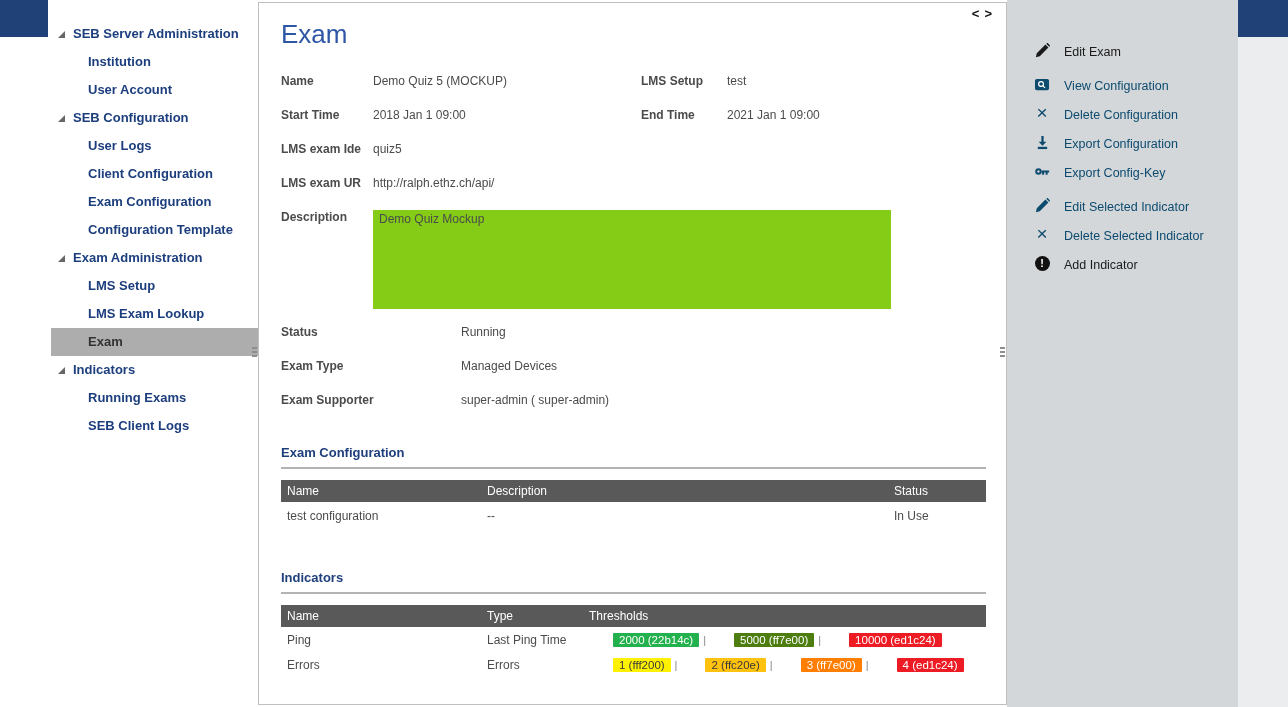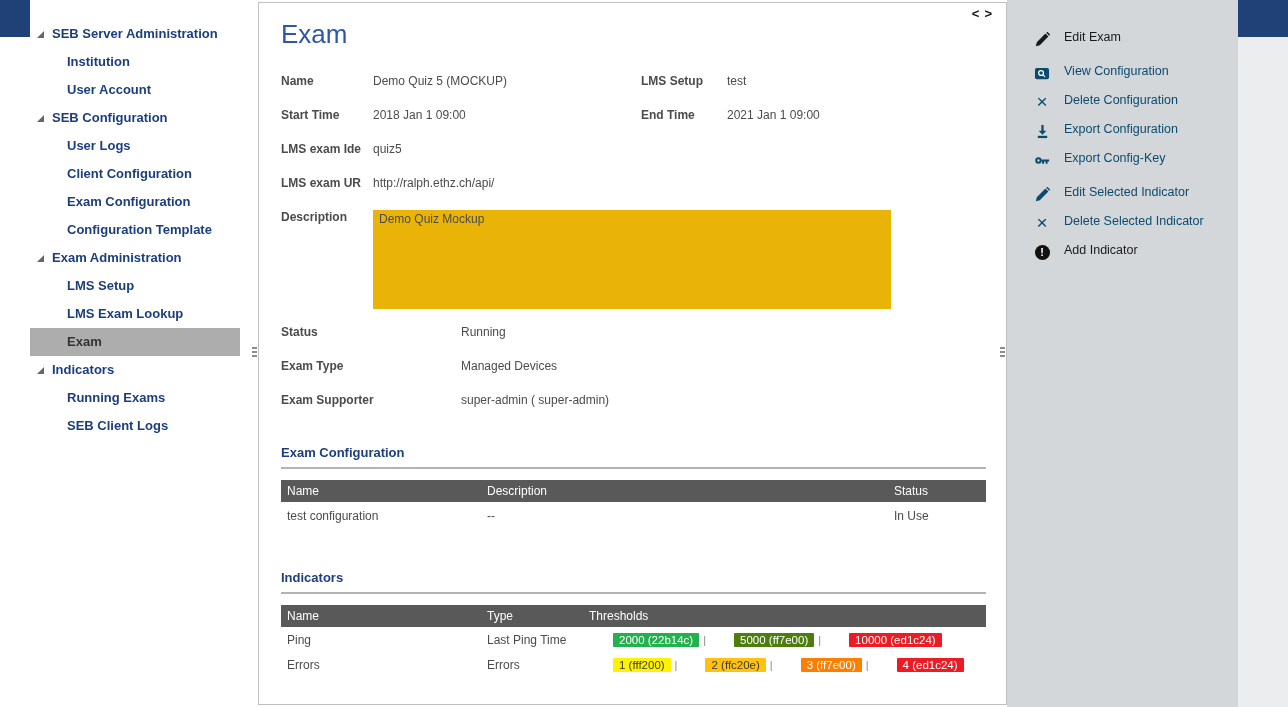--- a/index.html
+++ b/index.html
@@ -5,21 +5,21 @@
   * { margin:0; padding:0; box-sizing:border-box; }
   html,body { width:1288px; height:707px; overflow:hidden; background:#ffffff;
               font-family:"Liberation Sans", sans-serif; }
 
   
   .hdr-left  { position:absolute; left:0; top:0; width:48px; height:37px; background:#204078; }
   .hdr-right { position:absolute; left:1238px; top:0; width:50px; height:37px; background:#204078; }
   .right-strip { position:absolute; left:1238px; top:37px; width:50px; height:670px; background:#ebedee; }
 
   
-  .sidebar { position:absolute; left:30px; top:0; width:210px; height:707px; background:#fff; padding-top:20px; }
+  .sidebar { position:absolute; left:51px; top:0; width:210px; height:707px; background:#fff; padding-top:20px; }
   .nav-item { height:28px; line-height:28px; font-size:13px; font-weight:bold; color:#1c3e7d;
               display:flex; align-items:center; cursor:pointer; white-space:nowrap; }
   .nav-item.parent { padding-left:7px; }
   .nav-item.child  { padding-left:37px; }
   .nav-item.selected { background:#adadad; color:#333333; }
   .tri { width:0; height:0; border-left:7px solid transparent; border-bottom:7px solid #666;
          margin-right:8px; flex-shrink:0; }
 
   
   .panel { position:absolute; left:258px; top:2px; width:749px; height:703px; background:#fff;
@@ -28,21 +28,21 @@
            display:flex; gap:5px; }
   .pager span { cursor:pointer; }
   .page-title { font-size:26px; color:#2d56a5; margin-bottom:24px; font-weight:400; }
 
   .frow { display:flex; align-items:flex-start; margin-bottom:20px; font-size:12px; color:#4b4b4b; }
   .lbl  { width:92px; font-weight:bold; flex-shrink:0; overflow:hidden; white-space:nowrap; }
   .val1 { width:268px; flex-shrink:0; }
   .lbl2 { width:86px; font-weight:bold; flex-shrink:0; }
   .val2 { flex:1; }
   .lblwide { width:180px; font-weight:bold; flex-shrink:0; }
-  .descbox { width:518px; height:99px; background:#eab308; padding:2px 6px; font-size:12px; color:#4b4b4b; }
+  .descbox { width:518px; height:99px; background:#84cc16; padding:2px 6px; font-size:12px; color:#4b4b4b; }
   .desc-row { margin-bottom:16px; }
 
   .section-heading { font-size:13px; font-weight:bold; color:#1e3e7c; margin-bottom:7px; }
   .mt1 { margin-top:38px; }
   .mt2 { margin-top:40px; }
   .hrule { width:705px; height:2px; background:#b3b3b3; margin-bottom:11px; }
 
   .tbl { width:705px; font-size:12px; }
   .thead { display:flex; background:#595959; color:#ffffff; height:22px; align-items:center; }
   .trow  { display:flex; height:28px; align-items:center; color:#4b4b4b; }
@@ -50,21 +50,21 @@
   .c-pad { padding-left:6px; }
   .t1c1 { width:206px; } .t1c2 { width:407px; } .t1c3 { width:92px; }
   .t2c1 { width:206px; } .t2c2 { width:102px; } .t2c3 { flex:1; }
 
   .badge { display:inline-block; padding:1px 6px; font-size:11.5px; border-radius:1px;margin-left:24px; }
   .sep { color:#888; margin:0 4px; font-size:11px; }
 
   
   .actions { position:absolute; left:1007px; top:0; width:231px; height:707px; background:#d3d7da; padding-top:30px; }
   .action-group { margin-bottom:5px; }
-  .action-item { display:flex; align-items:flex-start; height:29px; padding-left:25px; font-size:12.5px; cursor:pointer; }
+  .action-item { display:flex; align-items:flex-end; height:29px; padding-left:25px; font-size:12.5px; cursor:pointer; }
   .action-item .aicon { width:20px; height:18px; margin-right:12px; display:flex; align-items:center; justify-content:center; flex-shrink:0; }
   .action-item.enabled  { color:#1a1a1a; }
   .action-item.disabled { color:#0c4a6e; cursor:default; }
   .xglyph { font-size:19px; line-height:14px; }
   .excl { width:15px; height:15px; background:#111; color:#fff; border-radius:50%; font-size:11px; font-weight:bold;
           display:flex; align-items:center; justify-content:center; line-height:1; }
 
   
   .sash { position:absolute; width:5px; height:12px; cursor:col-resize;
           background:repeating-linear-gradient(to bottom,#8d8d8d 0 2px, transparent 2px 4px); }

